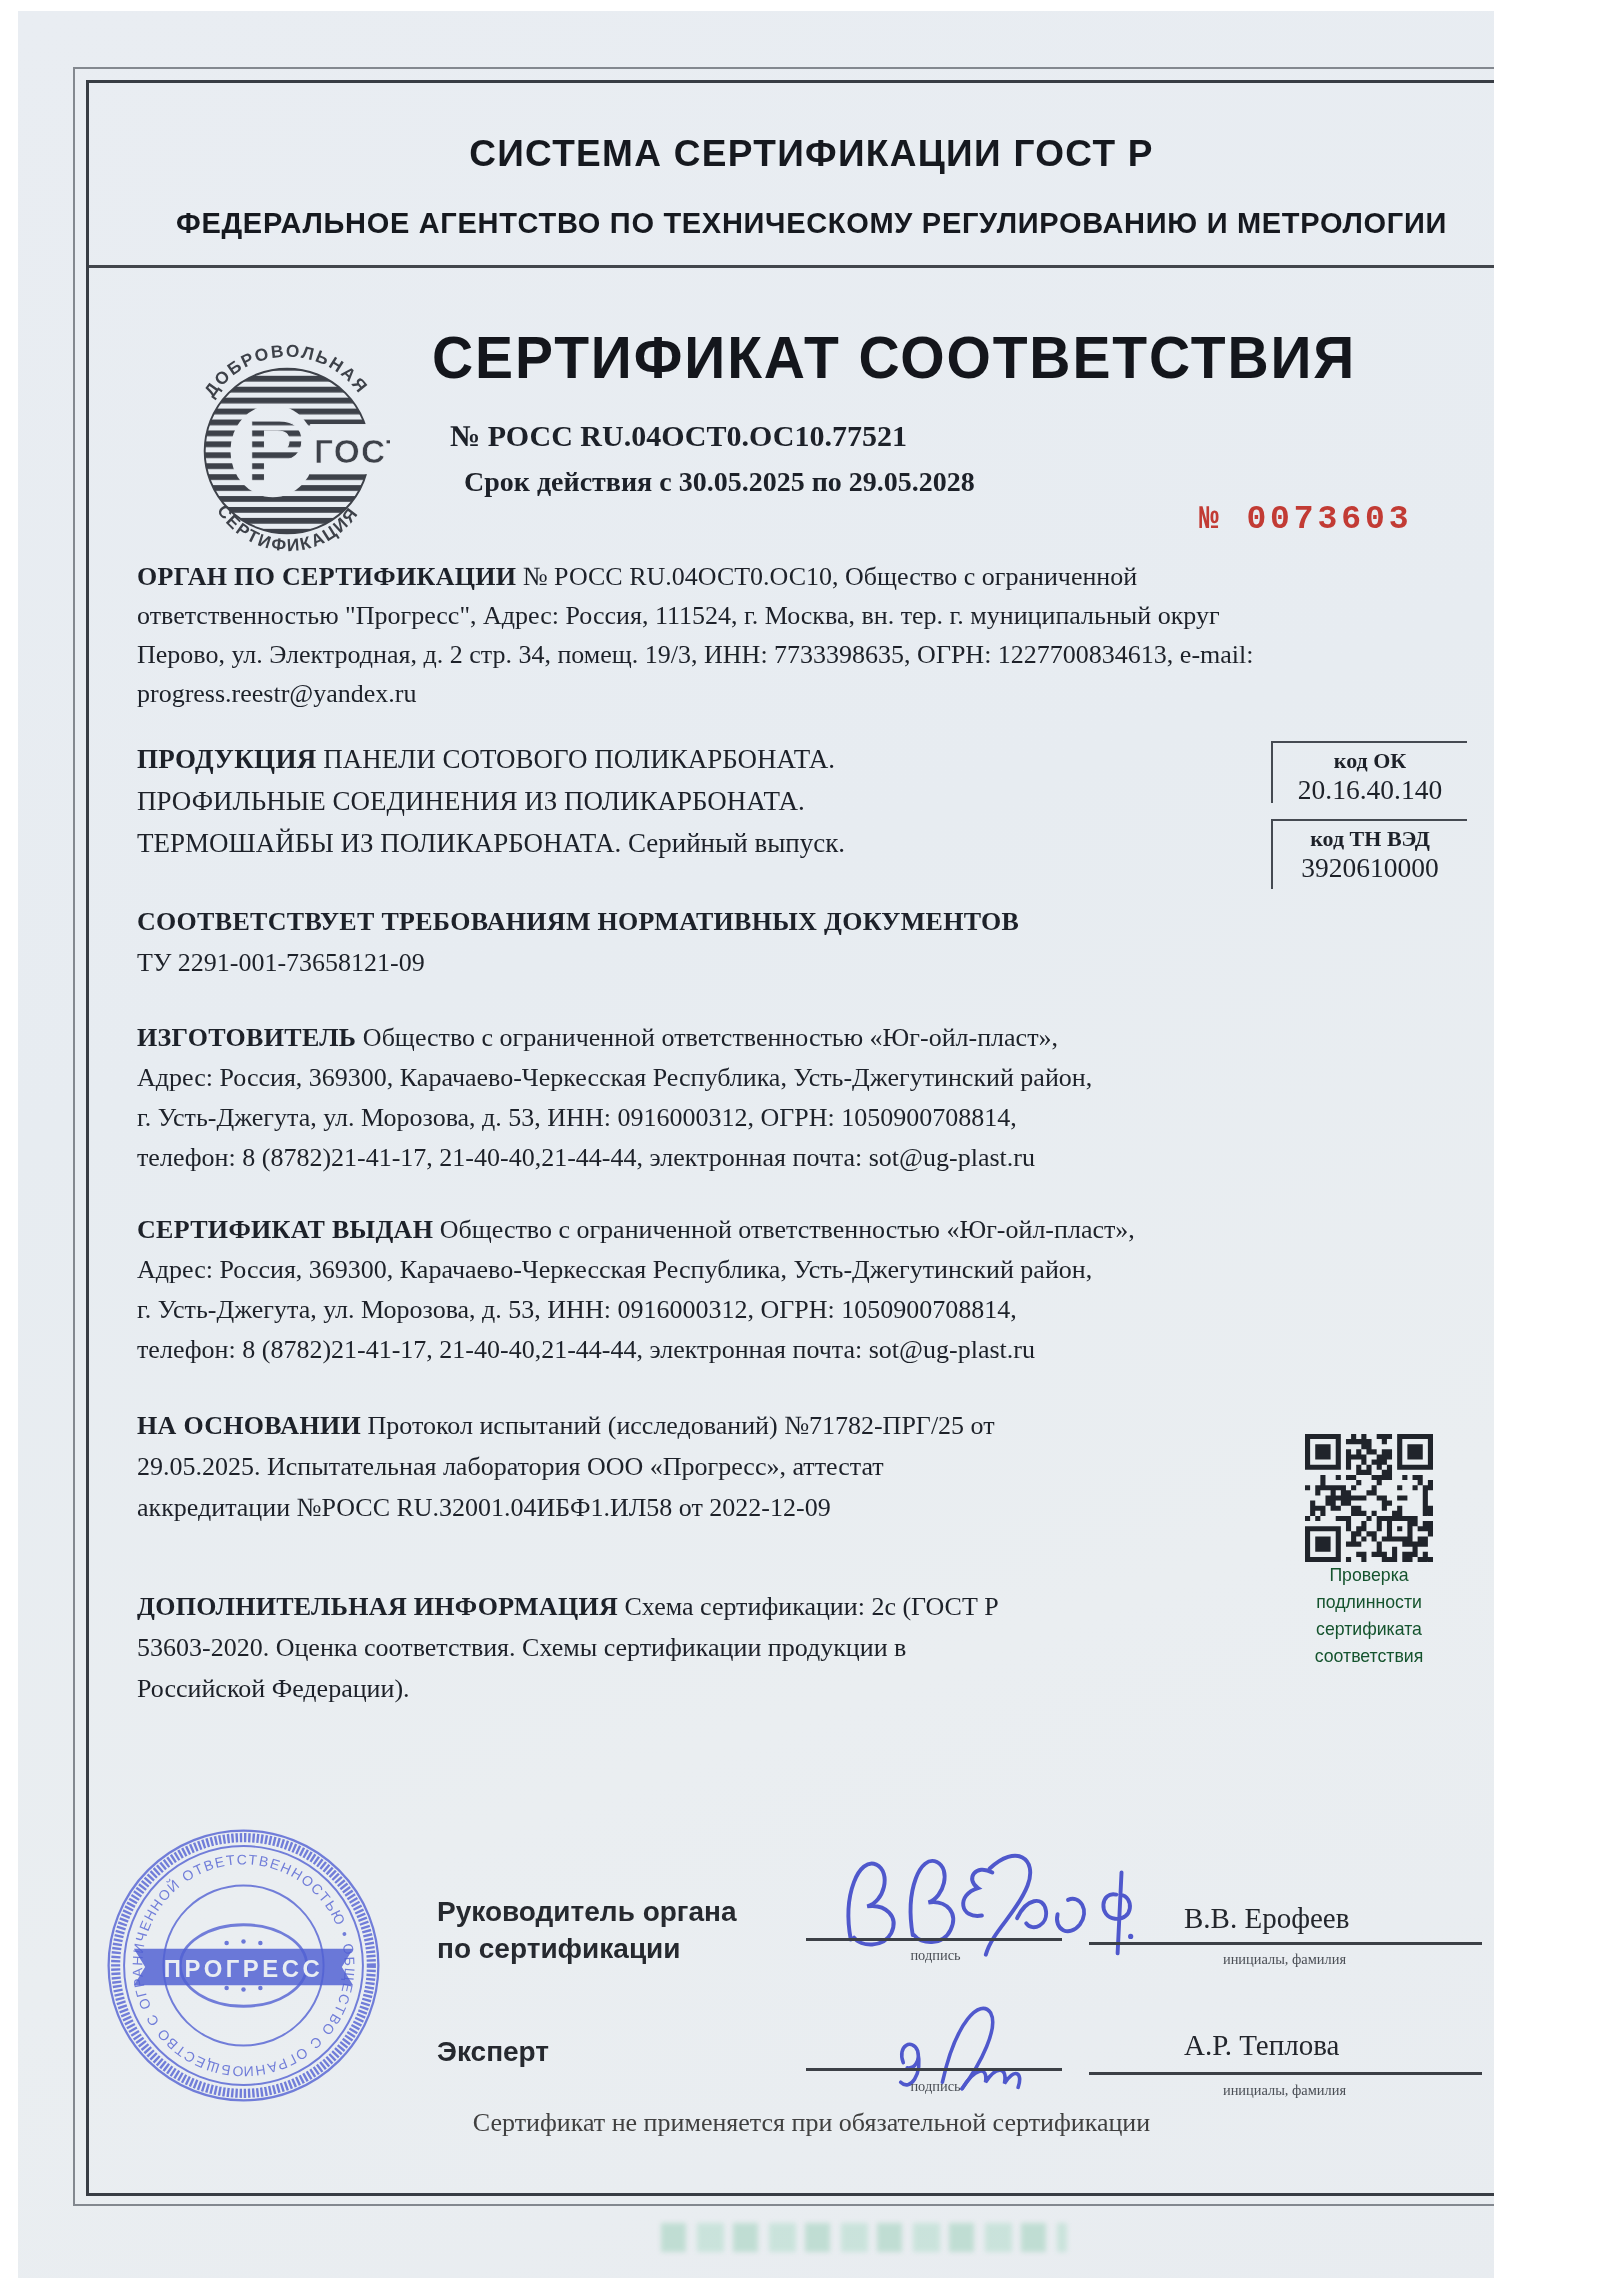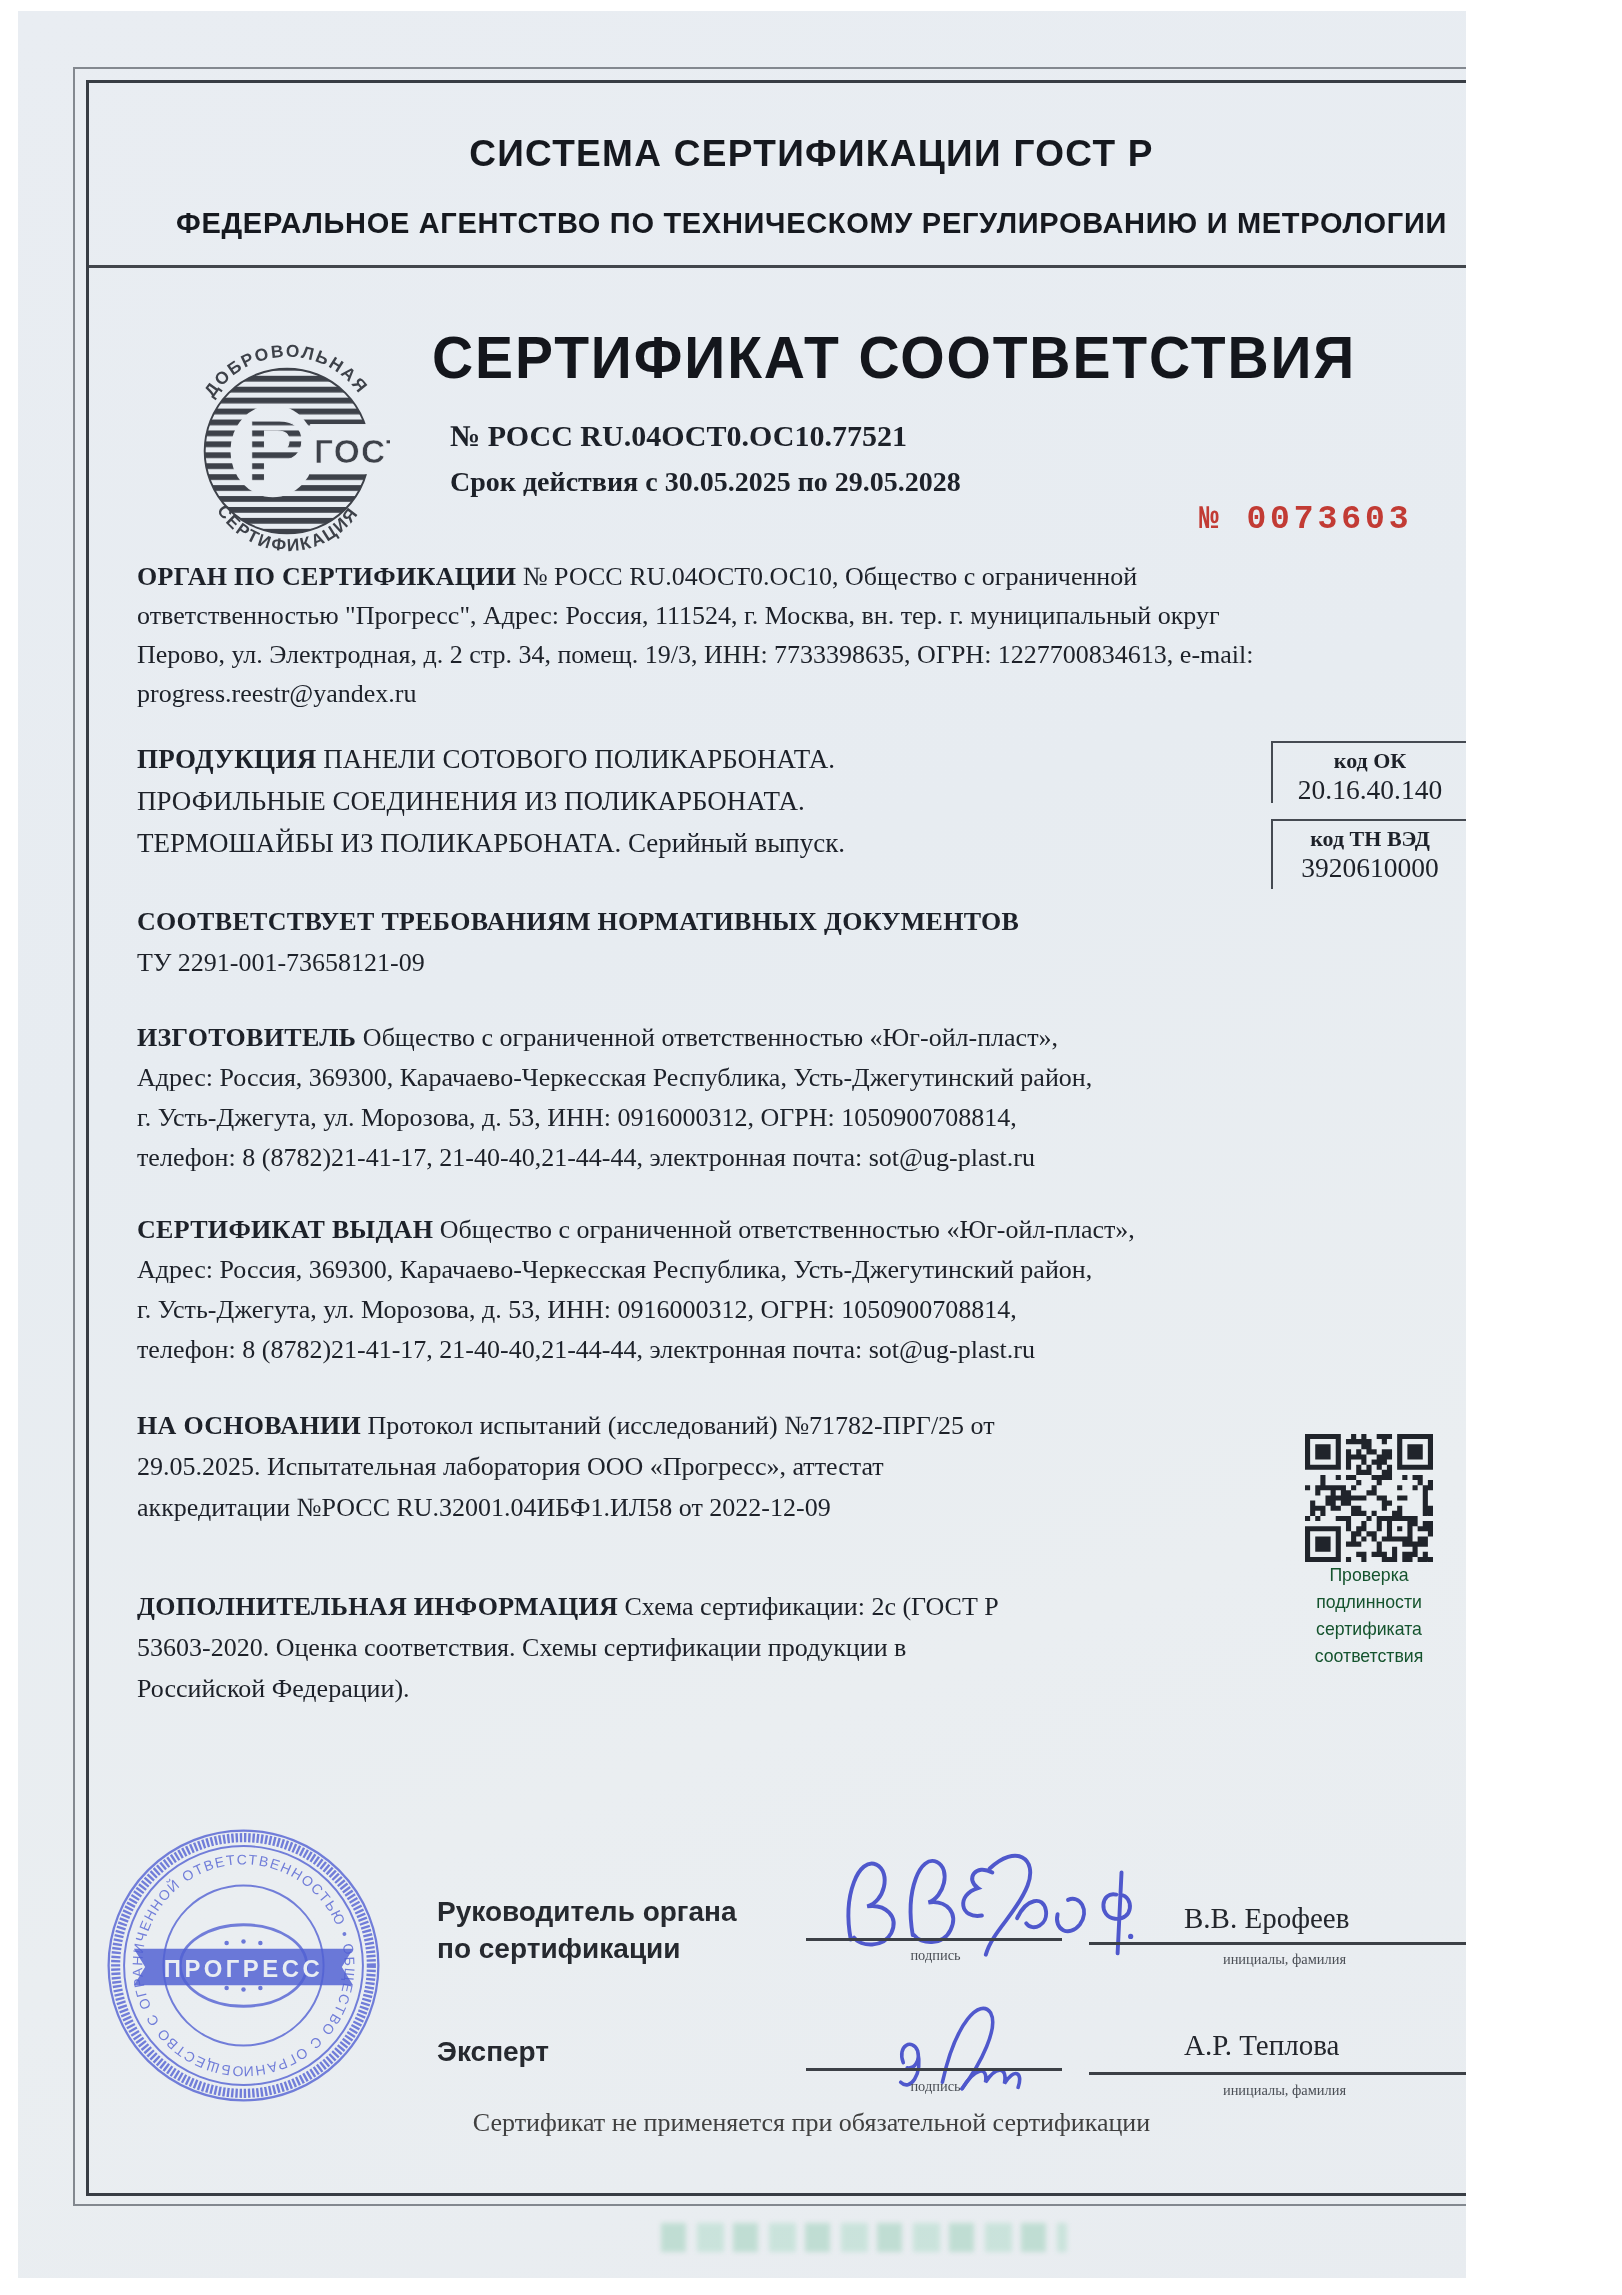--- a/index.html
+++ b/index.html
@@ -1,35 +1,35 @@
 <!DOCTYPE html>
 <html style="font-size:10.5px"><head>
 <meta charset="utf-8">
 <style>
   html,body{margin:0;padding:0;background:#ffffff;}
   .page{position:relative;width:1466px;height:2295px;background:#fff;overflow:hidden;
-        font-family:"Liberation Serif","DejaVu Serif",serif;color:#1d2129;}
+        font-family:"Liberation Serif","DejaVu Serif",serif;color:#1d2129;padding-left:28px;}
   .paper{position:absolute;left:18.3px;top:10.5px;width:1586px;height:2267px;
          background:linear-gradient(160deg,#e9edf2 0%,#e7ecf1 40%,#eaeef1 70%,#e8ecf0 100%);}
   .abs{position:absolute;}
   .border-outer{position:absolute;left:73px;top:67px;width:1477px;height:2135px;
                 border:2px solid #83888f;}
   .border-inner{position:absolute;left:86px;top:80px;width:1452px;height:2110px;
                 border:3.3px solid #383d44;}
   .hline{position:absolute;background:#42464c;}
   .sans{font-family:"Liberation Sans","DejaVu Sans",sans-serif;}
   .serif{font-family:"Liberation Serif","DejaVu Serif",serif;}
   .mono{font-family:"Liberation Mono","DejaVu Sans Mono",monospace;}
   .center{text-align:center;}
   .hdr1{left:92px;top:133px;width:1439px;font-size:37px;font-weight:bold;letter-spacing:1.3px;color:#16191f;}
   .hdr2{left:92px;top:207px;width:1439px;font-size:29px;font-weight:bold;letter-spacing:0.7px;color:#16191f;}
   .doc-title{left:432px;top:323px;font-size:60px;font-weight:bold;letter-spacing:2px;
              transform:scaleX(.95);transform-origin:left top;color:#14161c;white-space:nowrap;}
   .reg-num{left:450px;top:419px;font-size:30px;font-weight:bold;}
-  .validity{left:450px;top:466px;font-size:28px;font-weight:bold;}
+  .validity{left:464px;top:466px;font-size:28px;font-weight:bold;}
   .form-num{left:1199px;top:501px;font-size:33px;font-weight:bold;letter-spacing:3.9px;color:#c23b34;}
   .para{position:absolute;font-size:26px;line-height:39px;margin:0;}
   .para b{letter-spacing:0.3px;}
   .pt{white-space:pre-line;}
   .code-box{position:absolute;left:1271px;width:194px;border-left:2.6px solid #454a52;
             border-top:2.6px solid #454a52;text-align:center;}
   .code-label{font-size:22px;font-weight:bold;padding-top:5.2px;}
   .code-value{font-size:27.5px;}
   .qr-caption{position:absolute;left:1287px;top:1562px;width:164px;text-align:center;
               font-size:17.7px;line-height:27px;color:#14532d;}

